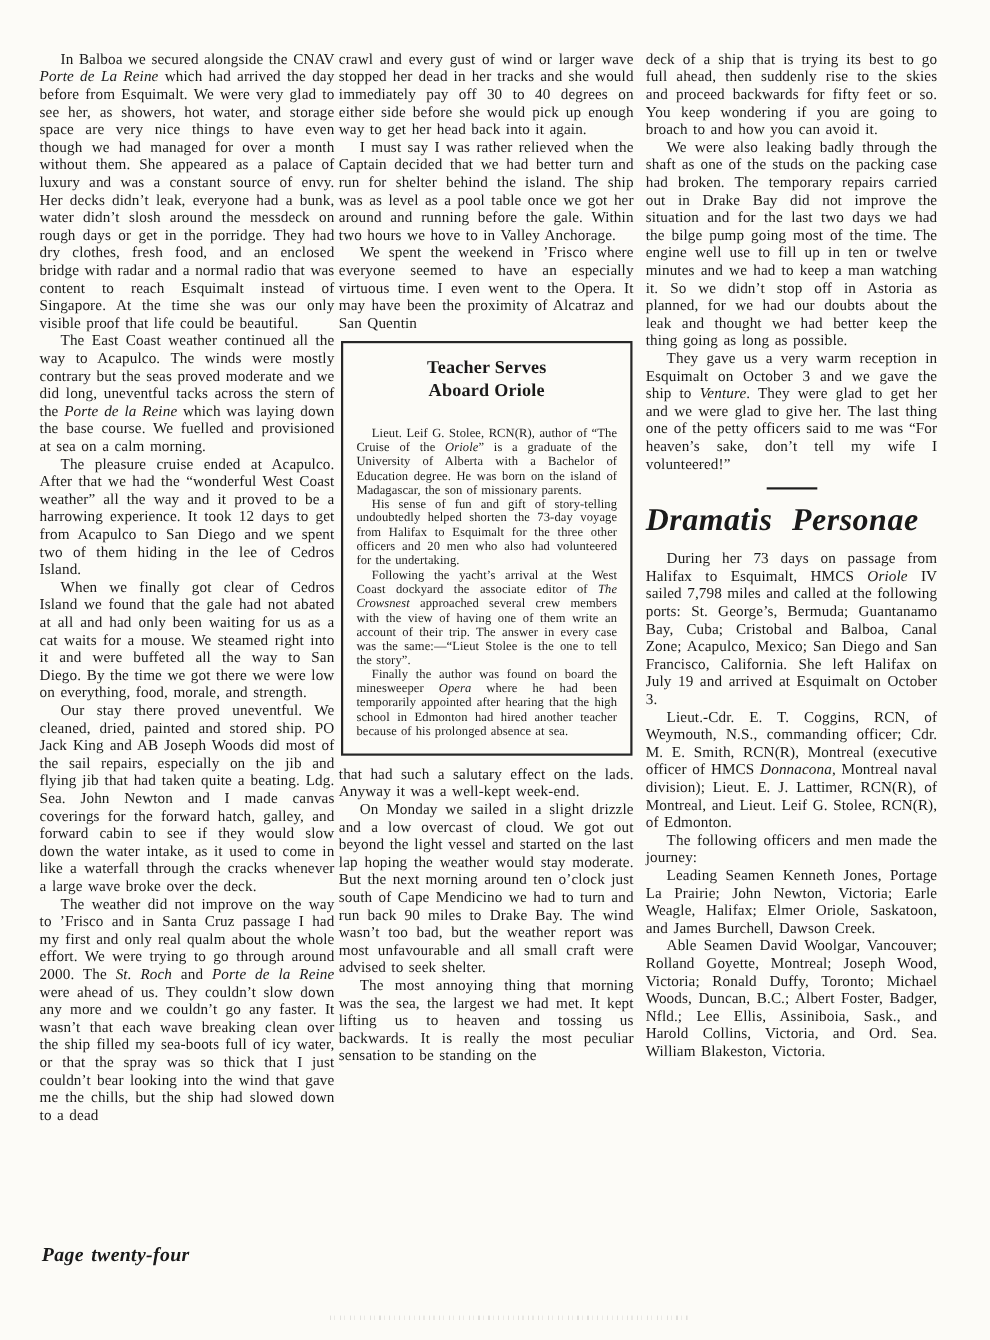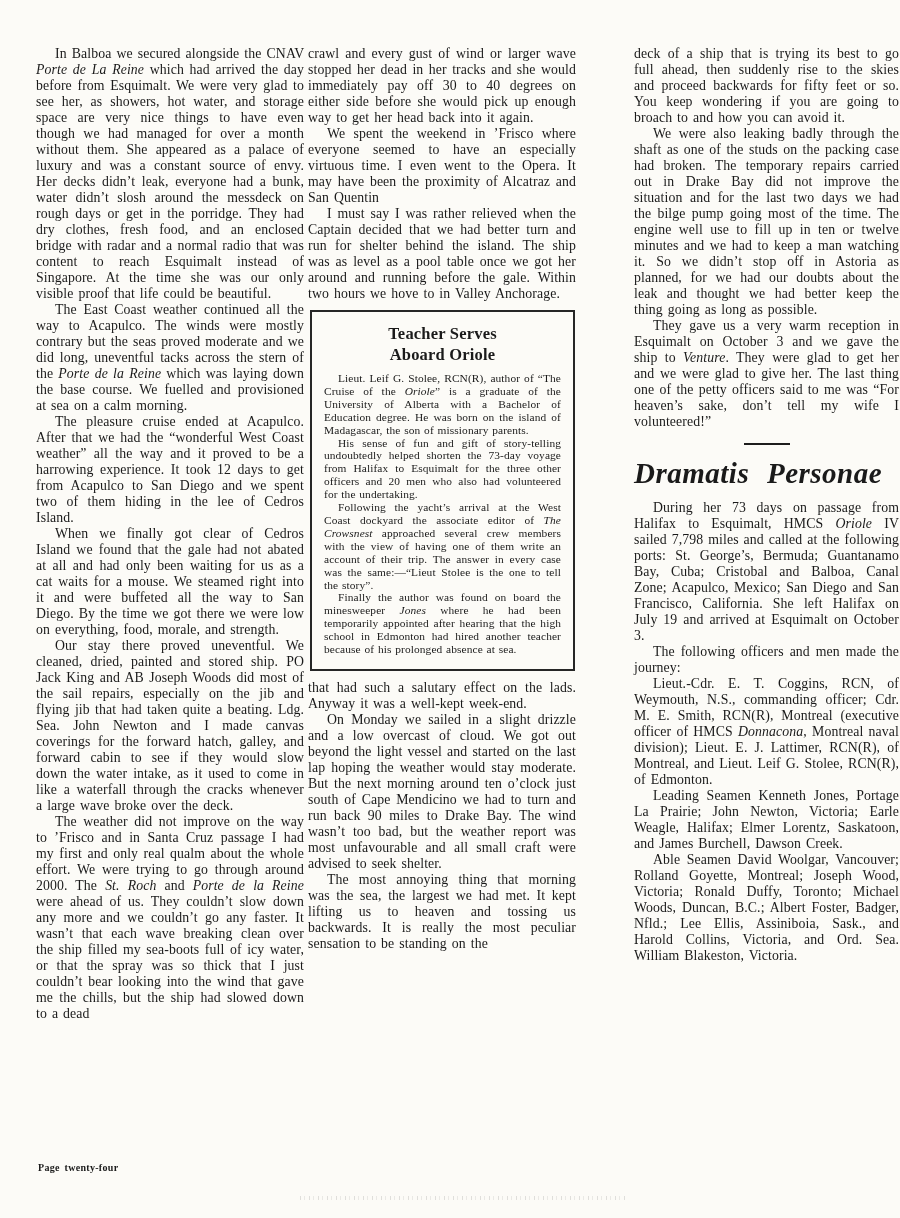--- a/index.html
+++ b/index.html
@@ -7,40 +7,40 @@
     width:900px; height:1218px;
     position:relative;
     background:#fcfbf7;
     font-family:"Liberation Serif", serif;
     color:#1a1a1a;
     overflow:hidden;
   }
   .col { position:absolute; top:46px; }
   #col1 { left:36px;  width:268px; }
   #col2 { left:308px; width:268px; }
-  #col3 { left:634px; width:265px; }
+  #col3 { left:587px; width:265px; }
 
   .col p {
     margin:0;
     font-size:13.8px;
     line-height:16px;
     text-align:justify;
     text-indent:19px;
     word-spacing:1.4px;
     letter-spacing:0.1px;
   }
   .col p.cont { text-indent:0; }
 
   .box {
     border:2px solid #262626;
     margin:8px 1px 9px 2px;
     padding:9px 12px 13px 12px;
     background:#fcfbf7;
   }
-  .box-title-wrap { margin:2px 0 7px 0; }
+  .box-title-wrap { margin:2px 0 23px 0; }
   .box-title-line {
     font-weight:bold;
     font-size:16.5px;
     line-height:21px;
     text-align:center;
     letter-spacing:0.2px;
   }
   .box p {
     font-size:11.4px;
     line-height:12.9px;
@@ -59,25 +59,25 @@
     font-weight:bold;
     font-style:italic;
     margin:0 0 10px 0;
     letter-spacing:0.5px;
     word-spacing:10px;
   }
 
   .footer {
     position:absolute;
     left:38px; top:1130px;
-    font-size:10px;
+    font-size:18px;
+    font-style:italic;
     font-weight:bold;
     letter-spacing:0.3px;
     word-spacing:2px;
-    margin-top:32px;
   }
 
   .smudge {
     position:absolute;
     top:1196px; left:300px;
     width:325px; height:4px;
     background:repeating-linear-gradient(90deg,
       rgba(70,70,70,0.35) 0 1px, transparent 1px 4px,
       rgba(70,70,70,0.22) 4px 5px, transparent 5px 9px);
     opacity:0.45;
@@ -90,49 +90,49 @@
   <p>In Balboa we secured alongside the CNAV <i>Porte de La Reine</i> which had arrived the day before from Esquimalt.  We were very glad to see her, as showers, hot water, and storage space are very nice things to have even though we had managed for over a month without them.  She appeared as a palace of luxury and was a constant source of envy.  Her decks didn’t leak, everyone had a bunk, water didn’t slosh around the messdeck on rough days or get in the porridge.  They had dry clothes, fresh food, and an enclosed bridge with radar and a normal radio that was content to reach Esquimalt instead of Singapore.  At the time she was our only visible proof that life could be beautiful.</p>
   <p>The East Coast weather continued all the way to Acapulco.  The winds were mostly contrary but the seas proved moderate and we did long, uneventful tacks across the stern of the <i>Porte de la Reine</i> which was laying down the base course.  We fuelled and provisioned at sea on a calm morning.</p>
   <p>The pleasure cruise ended at Acapulco. After that we had the “wonderful West Coast weather” all the way and it proved to be a harrowing experience. It took 12 days to get from Acapulco to San Diego and we spent two of them hiding in the lee of Cedros Island.</p>
   <p>When we finally got clear of Cedros Island we found that the gale had not abated at all and had only been waiting for us as a cat waits for a mouse.  We steamed right into it and were buffeted all the way to San Diego.  By the time we got there we were low on everything, food, morale, and strength.</p>
   <p>Our stay there proved uneventful. We cleaned, dried, painted and stored ship.  PO Jack King and AB Joseph Woods did most of the sail repairs, especially on the jib and flying jib that had taken quite a beating.  Ldg. Sea. John Newton and I made canvas coverings for the forward hatch, galley, and forward cabin to see if they would slow down the water intake, as it used to come in like a waterfall through the cracks whenever a large wave broke over the deck.</p>
   <p>The weather did not improve on the way to ’Frisco and in Santa Cruz passage I had my first and only real qualm about the whole effort.  We were trying to go through around 2000.  The <i>St. Roch</i> and <i>Porte de la Reine</i> were ahead of us.  They couldn’t slow down any more and we couldn’t go any faster.  It wasn’t that each wave breaking clean over the ship filled my sea-boots full of icy water, or that the spray was so thick that I just couldn’t bear looking into the wind that gave me the chills, but the ship had slowed down to a dead</p>
 </div>
 
 <div class="col" id="col2">
   <p class="cont">crawl and every gust of wind or larger wave stopped her dead in her tracks and she would immediately pay off 30 to 40 degrees on either side before she would pick up enough way to get her head back into it again.</p>
+  <p>I must say I was rather relieved when the Captain decided that we had better turn and run for shelter behind the island.  The ship was as level as a pool table once we got her around and running before the gale.  Within two hours we hove to in Valley Anchorage.</p>
   <p>We spent the weekend in ’Frisco where everyone seemed to have an especially virtuous time.  I even went to the Opera.  It may have been the proximity of Alcatraz and San Quentin</p>
-  <p>I must say I was rather relieved when the Captain decided that we had better turn and run for shelter behind the island.  The ship was as level as a pool table once we got her around and running before the gale.  Within two hours we hove to in Valley Anchorage.</p>
 
   <div class="box">
     <div class="box-title-wrap">
       <div class="box-title-line">Teacher Serves</div>
       <div class="box-title-line">Aboard Oriole</div>
     </div>
     <p>Lieut. Leif G. Stolee, RCN(R), author of “The Cruise of the <i>Oriole</i>” is a graduate of the University of Alberta with a Bachelor of Education degree.  He was born on the island of Madagascar, the son of missionary parents.</p>
     <p>His sense of fun and gift of story-telling undoubtedly helped shorten the 73-day voyage from Halifax to Esquimalt for the three other officers and 20 men who also had volunteered for the undertaking.</p>
     <p>Following the yacht’s arrival at the West Coast dockyard the associate editor of <i>The Crowsnest</i> approached several crew members with the view of having one of them write an account of their trip.  The answer in every case was the same:—“Lieut Stolee is the one to tell the story”.</p>
-    <p>Finally the author was found on board the minesweeper <i>Jones</i> where he had been temporarily appointed after hearing that the high school in Edmonton had hired another teacher because of his prolonged absence at sea.</p>
+    <p>Finally the author was found on board the minesweeper <i>Opera</i> where he had been temporarily appointed after hearing that the high school in Edmonton had hired another teacher because of his prolonged absence at sea.</p>
   </div>
 
   <p class="cont">that had such a salutary effect on the lads.  Anyway it was a well-kept week-end.</p>
   <p>On Monday we sailed in a slight drizzle and a low overcast of cloud.  We got out beyond the light vessel and started on the last lap hoping the weather would stay moderate.  But the next morning around ten o’clock just south of Cape Mendicino we had to turn and run back 90 miles to Drake Bay.  The wind wasn’t too bad, but the weather report was most unfavourable and all small craft were advised to seek shelter.</p>
   <p>The most annoying thing that morning was the sea, the largest we had met. It kept lifting us to heaven and tossing us backwards.  It is really the most peculiar sensation to be standing on the</p>
 </div>
 
 <div class="col" id="col3">
   <p class="cont">deck of a ship that is trying its best to go full ahead, then suddenly rise to the skies and proceed backwards for fifty feet or so.  You keep wondering if you are going to broach to and how you can avoid it.</p>
   <p>We were also leaking badly through the shaft as one of the studs on the packing case had broken.  The temporary repairs carried out in Drake Bay did not improve the situation and for the last two days we had the bilge pump going most of the time.  The engine well use to fill up in ten or twelve minutes and we had to keep a man watching it. So we didn’t stop off in Astoria as planned, for we had our doubts about the leak and thought we had better keep the thing going as long as possible.</p>
   <p>They gave us a very warm reception in Esquimalt on October 3 and we gave the ship to <i>Venture</i>.  They were glad to get her and we were glad to give her.  The last thing one of the petty officers said to me was “For heaven’s sake, don’t tell my wife I volunteered!”</p>
 
   <div class="divider"></div>
   <h2 class="dp-heading">Dramatis Personae</h2>
 
   <p>During her 73 days on passage from Halifax to Esquimalt, HMCS <i>Oriole</i> IV sailed 7,798 miles and called at the following ports:  St. George’s, Bermuda; Guantanamo Bay, Cuba; Cristobal and Balboa, Canal Zone;  Acapulco, Mexico; San Diego and San Francisco, California.  She left Halifax on July 19 and arrived at Esquimalt on October 3.</p>
+  <p>Lieut.-Cdr. E. T. Coggins, RCN, of Weymouth, N.S., commanding officer; Cdr. M. E. Smith, RCN(R), Montreal (executive officer of HMCS <i>Donnacona</i>, Montreal naval division); Lieut. E. J. Lattimer, RCN(R), of Montreal, and Lieut. Leif G. Stolee, RCN(R), of Edmonton.</p>
   <p>The following officers and men made the journey:</p>
-  <p>Lieut.-Cdr. E. T. Coggins, RCN, of Weymouth, N.S., commanding officer; Cdr. M. E. Smith, RCN(R), Montreal (executive officer of HMCS <i>Donnacona</i>, Montreal naval division); Lieut. E. J. Lattimer, RCN(R), of Montreal, and Lieut. Leif G. Stolee, RCN(R), of Edmonton.</p>
-  <p>Leading Seamen Kenneth Jones, Portage La Prairie; John Newton, Victoria; Earle Weagle, Halifax; Elmer Lorentz, Saskatoon, and James Burchell, Dawson Creek.</p>
+  <p>Leading Seamen Kenneth Jones, Portage La Prairie; John Newton, Victoria; Earle Weagle, Halifax; Elmer Oriole, Saskatoon, and James Burchell, Dawson Creek.</p>
   <p>Able Seamen David Woolgar, Vancouver; Rolland Goyette, Montreal; Joseph Wood, Victoria; Ronald Duffy, Toronto; Michael Woods, Duncan, B.C.; Albert Foster, Badger, Nfld.; Lee Ellis, Assiniboia, Sask., and Harold Collins, Victoria, and Ord. Sea. William Blakeston, Victoria.</p>
 </div>
 
 <div class="footer">Page twenty-four</div>
 
 <div class="smudge"></div>
 
 </body></html>

